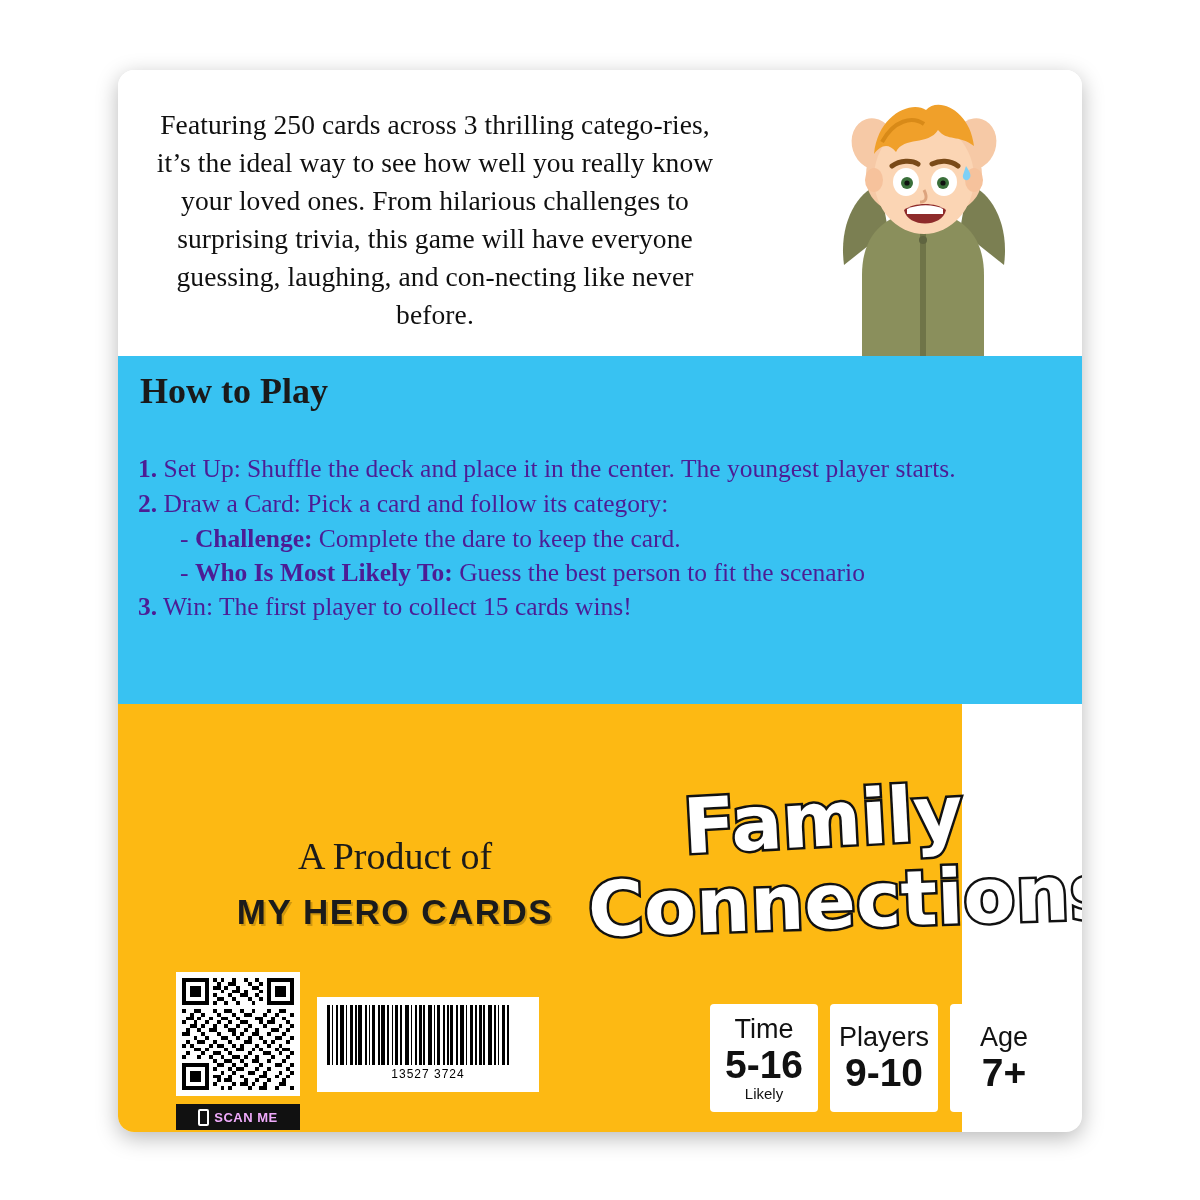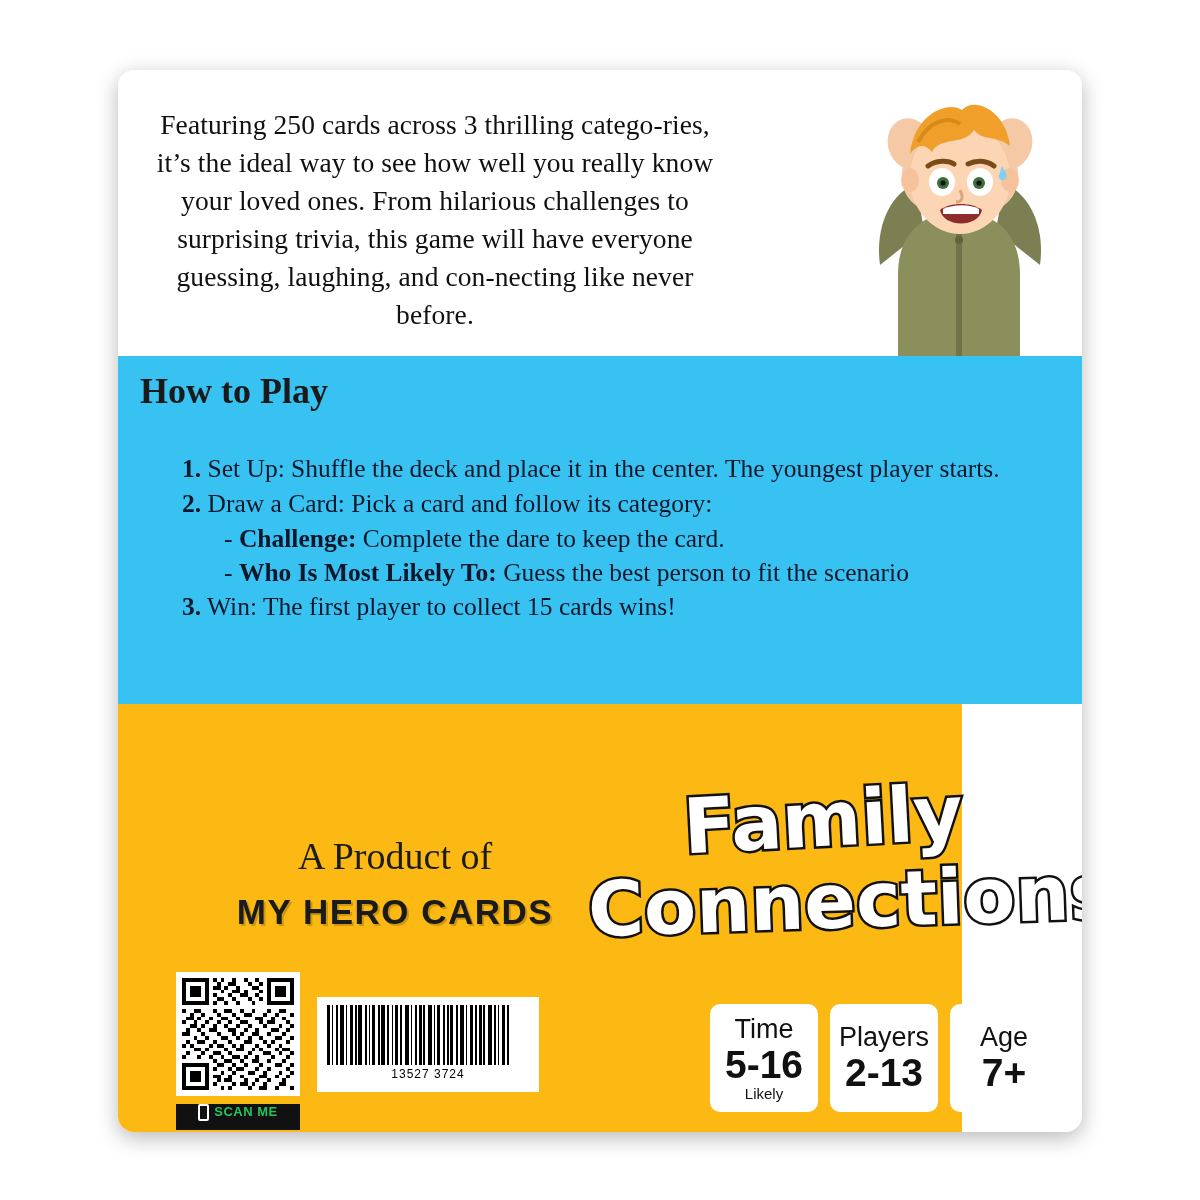--- a/index.html
+++ b/index.html
@@ -26,21 +26,20 @@
     overflow: hidden;
   }
 
   
   .blurb-panel {
     position: absolute;
     left: 0; top: 0;
     width: 964px;
     height: 286px;
     background: #ffffff;
-    padding-left: 36px;
   }
   .blurb-text {
     position: absolute;
     left: 22px;
     top: 36px;
     width: 590px;
     font-family: "Liberation Serif", serif;
     font-size: 27.5px;
     line-height: 38px;
     color: #101010;
@@ -75,22 +74,21 @@
     color: #1a1a1a;
   }
   .steps {
     position: absolute;
     left: 20px;
     top: 96px;
     width: 922px;
     font-family: "Liberation Serif", serif;
     font-size: 25.5px;
     line-height: 34px;
-    color: #0f172a;
-    margin-left: 44px;
+    color: #4c1d95;
   }
   .step { margin-bottom: 1px; }
   .step .num { font-weight: bold; }
   .sub {
     padding-left: 42px;
   }
   .sub b { font-weight: bold; }
 
   
   .yellow-panel {
@@ -138,26 +136,26 @@
     box-sizing: border-box;
   }
   .qr-canvas { width: 112px; height: 112px; display: block; }
   .scan-me {
     position: absolute;
     left: 58px;
     top: 400px;
     width: 124px;
     height: 26px;
     background: #111111;
-    color: #22c55e;
+    color: #f0abfc;
     font-size: 13px;
     font-weight: bold;
     letter-spacing: 0.5px;
     display: flex;
-    align-items: flex-start;
+    align-items: center;
     justify-content: center;
     gap: 5px;
   }
   .phone-glyph {
     width: 11px; height: 17px;
     border: 2px solid #ffffff;
     border-radius: 2px;
     background: #111;
     box-sizing: border-box;
   }
@@ -208,21 +206,21 @@
   
   .info-boxes {
     position: absolute;
     left: 592px;
     top: 300px;
     display: flex;
     gap: 12px;
   }
   .info-box {
     background: #ffffff;
-    border-radius: 10px;
+    border-radius: 4px;
     width: 108px;
     height: 108px;
     display: flex;
     flex-direction: column;
     align-items: center;
     justify-content: center;
     color: #111111;
     font-family: "Liberation Sans", sans-serif;
   }
   .info-box .ttl { font-size: 27px; }
@@ -615,21 +613,21 @@
     </div>
 
     <div class="info-boxes">
       <div class="info-box">
         <div class="ttl">Time</div>
         <div class="val">5-16</div>
         <div class="unit">Likely</div>
       </div>
       <div class="info-box">
         <div class="ttl">Players</div>
-        <div class="val">2-13</div>
+        <div class="val">9-10</div>
       </div>
       <div class="info-box">
         <div class="ttl">Age</div>
         <div class="val">7+</div>
       </div>
     </div>
 
   </div>
 </div>
 

